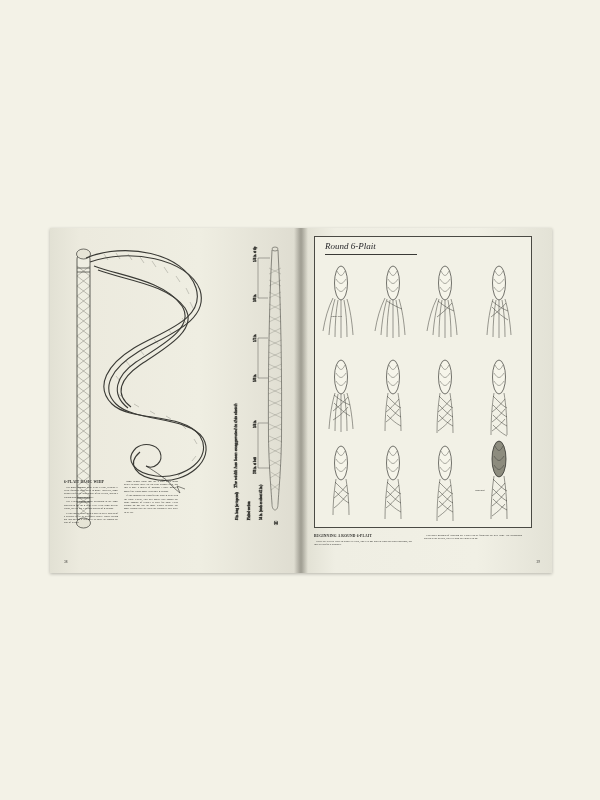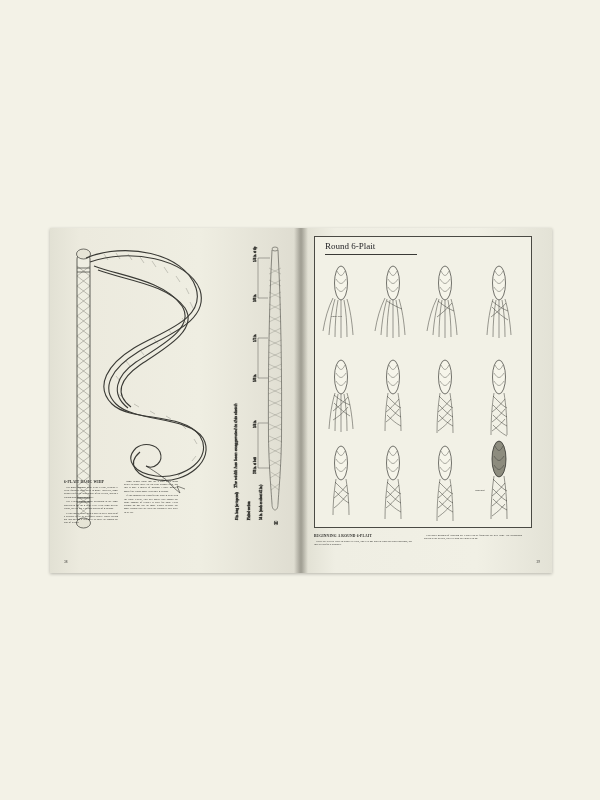--- a/index.html
+++ b/index.html
@@ -103,20 +103,21 @@
     position: absolute;
     left: 14px; top: 8px;
     width: 216px; height: 290px;
     border: 1px solid #4a4a44;
     background: #f2f1e6;
   }
   #plate-title {
     position: absolute;
     left: 10px; top: 4px;
     font-family: "Liberation Serif", serif;
+    font-style: italic;
     font-size: 9px;
     color: #27272a;
   }
   #plate-title-underline {
     position: absolute;
     left: 10px; top: 17px;
     width: 92px; height: 1px;
     background: #3a3a36;
   }
   .plate-caption {

